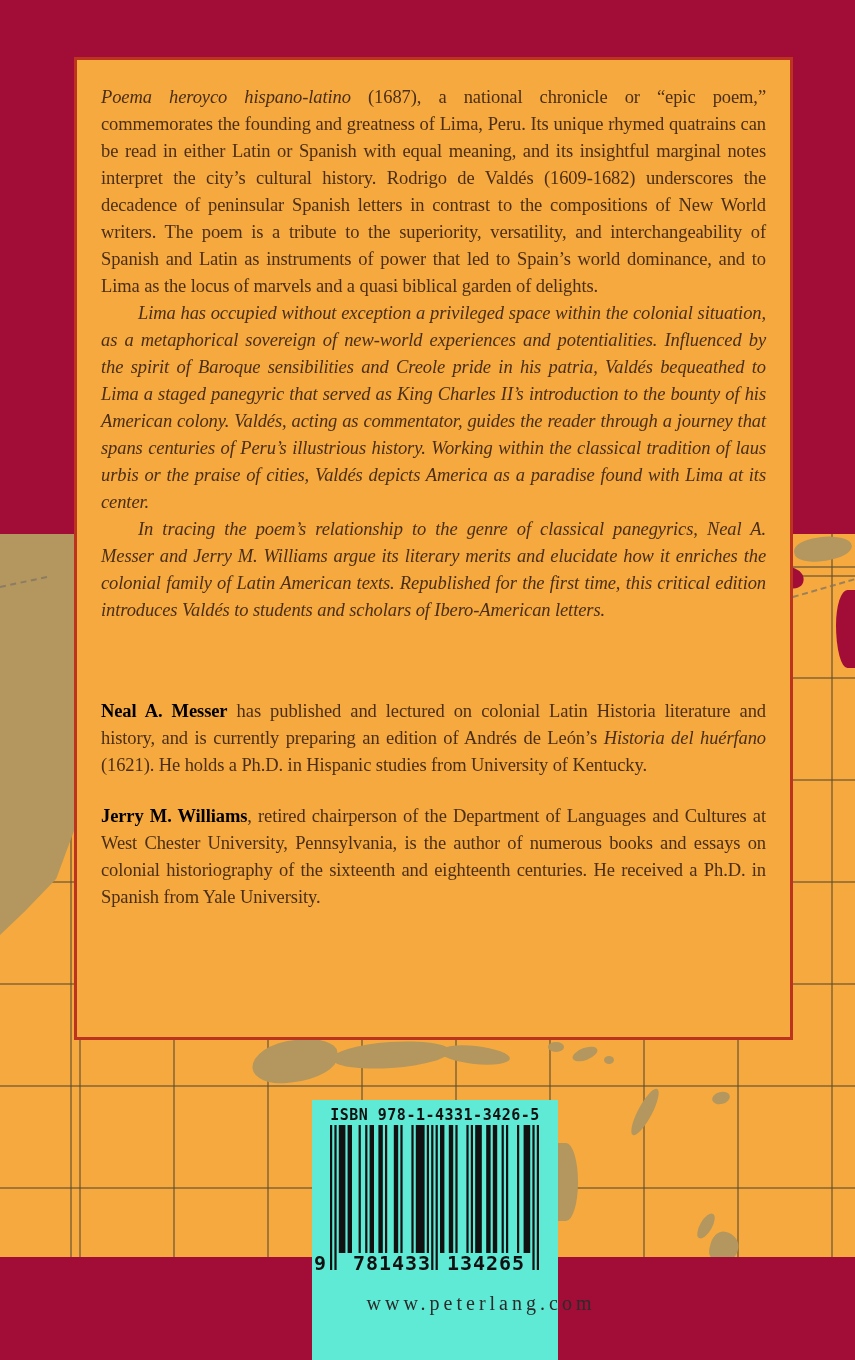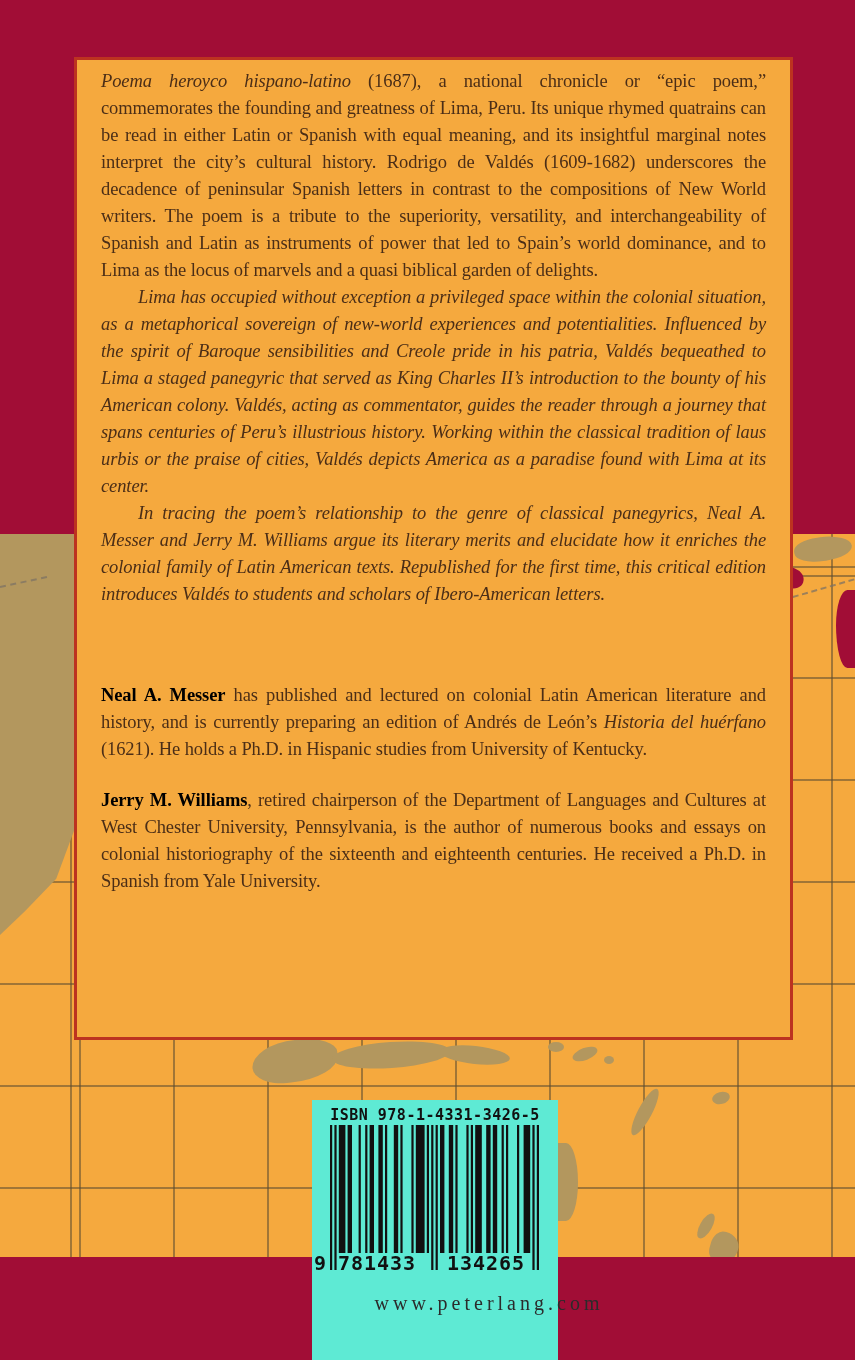--- a/index.html
+++ b/index.html
@@ -39,21 +39,21 @@
   .red2{left:836px;top:56px;width:19px;height:78px;border-radius:60% 0 0 60%/45% 0 0 55%;}
   .dash{position:absolute;border-top:2px dashed rgba(125,115,100,.75);transform-origin:left center;}
   .dash-r{left:737px;top:78px;width:122px;transform:rotate(-16deg);}
   .dash-l{left:0;top:52px;width:48px;transform:rotate(-12deg);}
   
   .bottom-band{position:absolute;left:0;top:1257px;width:855px;height:103px;background:#a10d36;}
   
   .panel{
     position:absolute;left:74px;top:57px;width:719px;height:983px;
     box-sizing:border-box;border:3px solid #bc3320;background:#f5a93e;
-    padding:8px 24px 0;
+    padding:24px 24px 0;
     color:#4b2e17;font-size:18.5px;line-height:27px;text-align:justify;
     letter-spacing:-0.1px;
   }
   .panel p{margin:0;}
   .panel p.indent{text-indent:2em;font-style:italic;}
   .panel .bio1{margin-top:74px;}
   .panel .bio2{margin-top:24px;}
   .panel strong{color:#000000;}
   
   .barcode-box{
@@ -65,24 +65,24 @@
     font-family:"DejaVu Sans Mono", monospace;font-weight:bold;font-size:15px;
     letter-spacing:0.5px;color:#111;
   }
   .bars{position:absolute;left:18px;top:25px;width:210px;height:150px;}
   .bars svg{position:absolute;left:0;top:0;fill:#111;}
   .digit{
     position:absolute;top:126px;font-family:"DejaVu Sans Mono", monospace;
     font-weight:bold;font-size:20px;color:#111;white-space:nowrap;
   }
   .d-left{left:-16px;}
-  .d-mid{left:1px;width:92px;text-align:center;letter-spacing:1px;}
+  .d-mid{left:16px;width:92px;text-align:center;letter-spacing:1px;}
   .d-right{left:110px;width:92px;text-align:center;letter-spacing:1px;}
   .website{
-    position:absolute;left:16px;top:192px;width:100%;text-align:center;
+    position:absolute;left:8px;top:192px;width:100%;text-align:center;
     font-size:20px;letter-spacing:4px;color:#2b2b2b;padding-left:38px;
   }
 </style>
 </head>
 <body>
 
 <div class="cover">
 
   <div class="map-section">
     <div class="blob land-left"></div>
@@ -103,21 +103,21 @@
     <div class="dash dash-r"></div>
     <div class="dash dash-l"></div>
   </div>
 
   <div class="bottom-band"></div>
 
   <div class="panel">
     <p><em>Poema heroyco hispano-latino</em><span> (1687), a national chronicle or “epic poem,” commemorates the founding and greatness of Lima, Peru. Its unique rhymed quatrains can be read in either Latin or Spanish with equal meaning, and its insightful marginal notes interpret the city’s cultural history. Rodrigo de Valdés (1609-1682) underscores the decadence of peninsular Spanish letters in contrast to the compositions of New World writers. The poem is a tribute to the superiority, versatility, and interchangeability of Spanish and Latin as instruments of power that led to Spain’s world dominance, and to Lima as the locus of marvels and a quasi biblical garden of delights.</span></p>
     <p class="indent">Lima has occupied without exception a privileged space within the colonial situation, as a metaphorical sovereign of new-world experiences and potentialities. Influenced by the spirit of Baroque sensibilities and Creole pride in his patria, Valdés bequeathed to Lima a staged panegyric that served as King Charles II’s introduction to the bounty of his American colony. Valdés, acting as commentator, guides the reader through a journey that spans centuries of Peru’s illustrious history. Working within the classical tradition of laus urbis or the praise of cities, Valdés depicts America as a paradise found with Lima at its center.</p>
     <p class="indent">In tracing the poem’s relationship to the genre of classical panegyrics, Neal A. Messer and Jerry M. Williams argue its literary merits and elucidate how it enriches the colonial family of Latin American texts. Republished for the first time, this critical edition introduces Valdés to students and scholars of Ibero-American letters.</p>
-    <p class="bio1"><strong>Neal A. Messer</strong><span> has published and lectured on colonial Latin American literature and history, and is currently preparing an edition of Andrés de León’s </span><em>Historia del huérfano</em><span> (1621). He holds a Ph.D. in Hispanic studies from University of Kentucky.</span></p>
+    <p class="bio1"><strong>Neal A. Messer</strong><span> has published and lectured on colonial Latin Historia literature and history, and is currently preparing an edition of Andrés de León’s </span><em>Historia del huérfano</em><span> (1621). He holds a Ph.D. in Hispanic studies from University of Kentucky.</span></p>
     <p class="bio2"><strong>Jerry M. Williams</strong><span>, retired chairperson of the Department of Languages and Cultures at West Chester University, Pennsylvania, is the author of numerous books and essays on colonial historiography of the sixteenth and eighteenth centuries. He received a Ph.D. in Spanish from Yale University.</span></p>
   </div>
 
   <div class="barcode-box">
     <div class="isbn-label">ISBN 978-1-4331-3426-5</div>
     <div class="bars">
       <svg id="barcode-svg" viewBox="0 0 209.0 145" width="209.0" height="145">
           <rect x="0.00" y="0" width="2.20" height="145"></rect>
           <rect x="4.40" y="0" width="2.20" height="145"></rect>
           <rect x="8.80" y="0" width="6.60" height="128"></rect>

